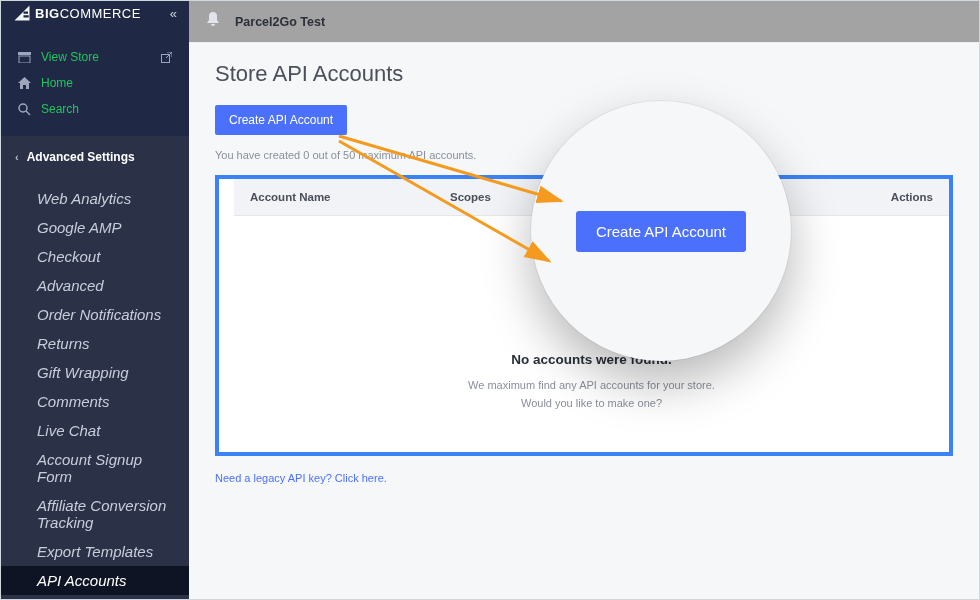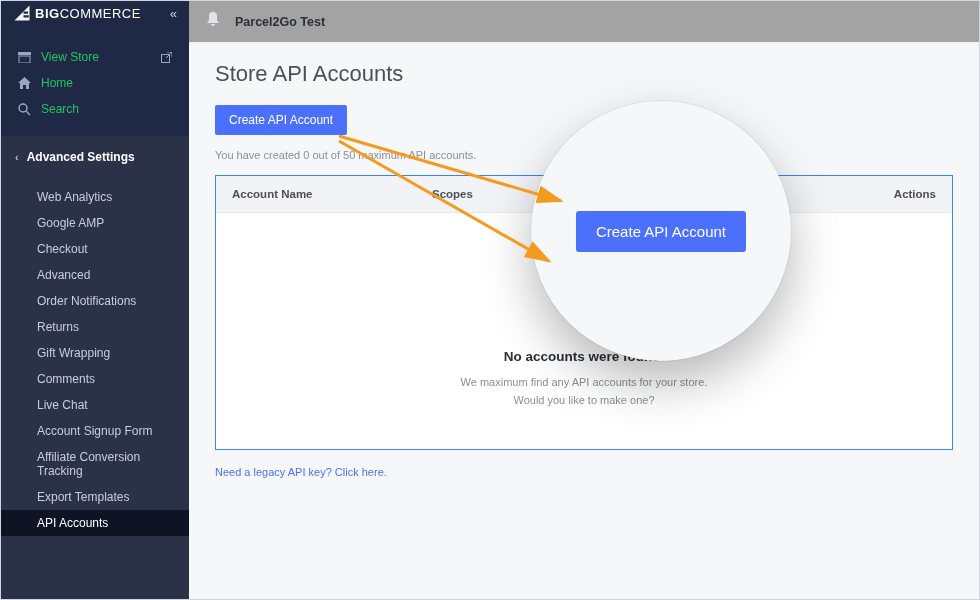--- a/index.html
+++ b/index.html
@@ -14,36 +14,36 @@
     .logo-text { color: #fff; font-size: 13px; letter-spacing: 0.5px; font-weight: 300; }
     .logo-text b { font-weight: 700; }
     .collapse-btn { color: #cfd4e1; background: none; border: none; cursor: pointer; font-size: 13px; }
     .nav-upper { padding: 8px 0 14px; }
     .nav-item { display: flex; align-items: center; gap: 10px; padding: 6px 16px; font-size: 12px; color: #22c55e; cursor: pointer; }
     .nav-item .spacer { margin-left: auto; }
     .nav-item .icon { width: 14px; height: 14px; display: inline-flex; align-items: center; justify-content: center; color: #9ea6bd; }
     .breadcrumb-row { display: flex; align-items: center; gap: 8px; padding: 14px 14px; font-size: 12px; color: #fff; font-weight: 600; }
     .breadcrumb-row .chev { color: #b9bfce; font-size: 11px; }
     .subnav { padding: 6px 0 10px; flex: 1; overflow: auto; }
-    .subnav-item { padding: 6px 16px 6px 36px; font-size: 12px; color: #c9cddb; cursor: pointer; }
+    .subnav-item { padding: 6px 16px 6px 36px; font-size: 15px; color: #c9cddb; cursor: pointer; font-style: italic; }
     .subnav-item.active { background: #0f1424; color: #fff; }
     .sidebar-footer { background: #3a3f55; padding: 10px 14px; display: flex; align-items: center; justify-content: space-between; }
     .sidebar-footer .help-label { font-size: 12px; color: #d2d6e2; }
     .sidebar-footer .pin { display: block; font-size: 9.5px; color: #8e94aa; margin-top: 2px; }
     .sidebar-footer .chev-up { color: #cfd4e1; font-size: 11px; }
     
     .main { flex: 1; background: #a3a3a3; display: flex; flex-direction: column; }
     .topbar { display: flex; align-items: center; gap: 14px; padding: 10px 16px; }
     .bell { color: #dcdfe6; }
     .store-name { font-size: 12.5px; font-weight: 600; color: #2a2f3a; }
     .content { padding: 18px 26px 20px; background: #f5f7f9; flex: 1; border-top: 1px solid #eef0f3; position: relative; }
     .page-title { font-size: 22px; font-weight: 300; color: #4a4f59; margin-bottom: 18px; }
     .btn-primary { background: #4b71fc; color: #fff; border: none; padding: 8px 14px; font-size: 12px; cursor: pointer; border-radius: 2px; }
     .helper { font-size: 11px; color: #8a8f9a; margin-top: 14px; }
-    .panel { margin-top: 14px; background: #fff; border: 1px solid #3b82f6; }
+    .panel { margin-top: 14px; background: #fff; border: 4px solid #3b82f6; padding-left: 15px; }
     .table-head { display: flex; background: #f1f3f6; border-bottom: 1px solid #e4e7ec; }
     .th { padding: 12px 16px; font-size: 11.5px; font-weight: 600; color: #4a4f59; }
     .th-name { flex: 0 0 200px; }
     .th-scopes { flex: 1; }
     .th-actions { flex: 0 0 120px; text-align: right; }
     .empty-body { padding: 50px 20px 40px; text-align: center; }
     .empty-ill { width: 70px; height: 70px; margin: 0 auto 16px; position: relative; }
     .glass { width: 44px; height: 44px; border: 4px solid #b6c3d3; border-radius: 50%; position: absolute; top: 6px; left: 12px; }
     .handle { width: 5px; height: 22px; background: #b6c3d3; position: absolute; top: 42px; left: 46px; transform: rotate(-45deg); border-radius: 3px; }
     .plus-badge { position: absolute; top: 2px; left: 2px; width: 22px; height: 22px; border-radius: 50%; background: #5d7fb9; color: #fff; font-size: 14px; line-height: 22px; text-align: center; }

